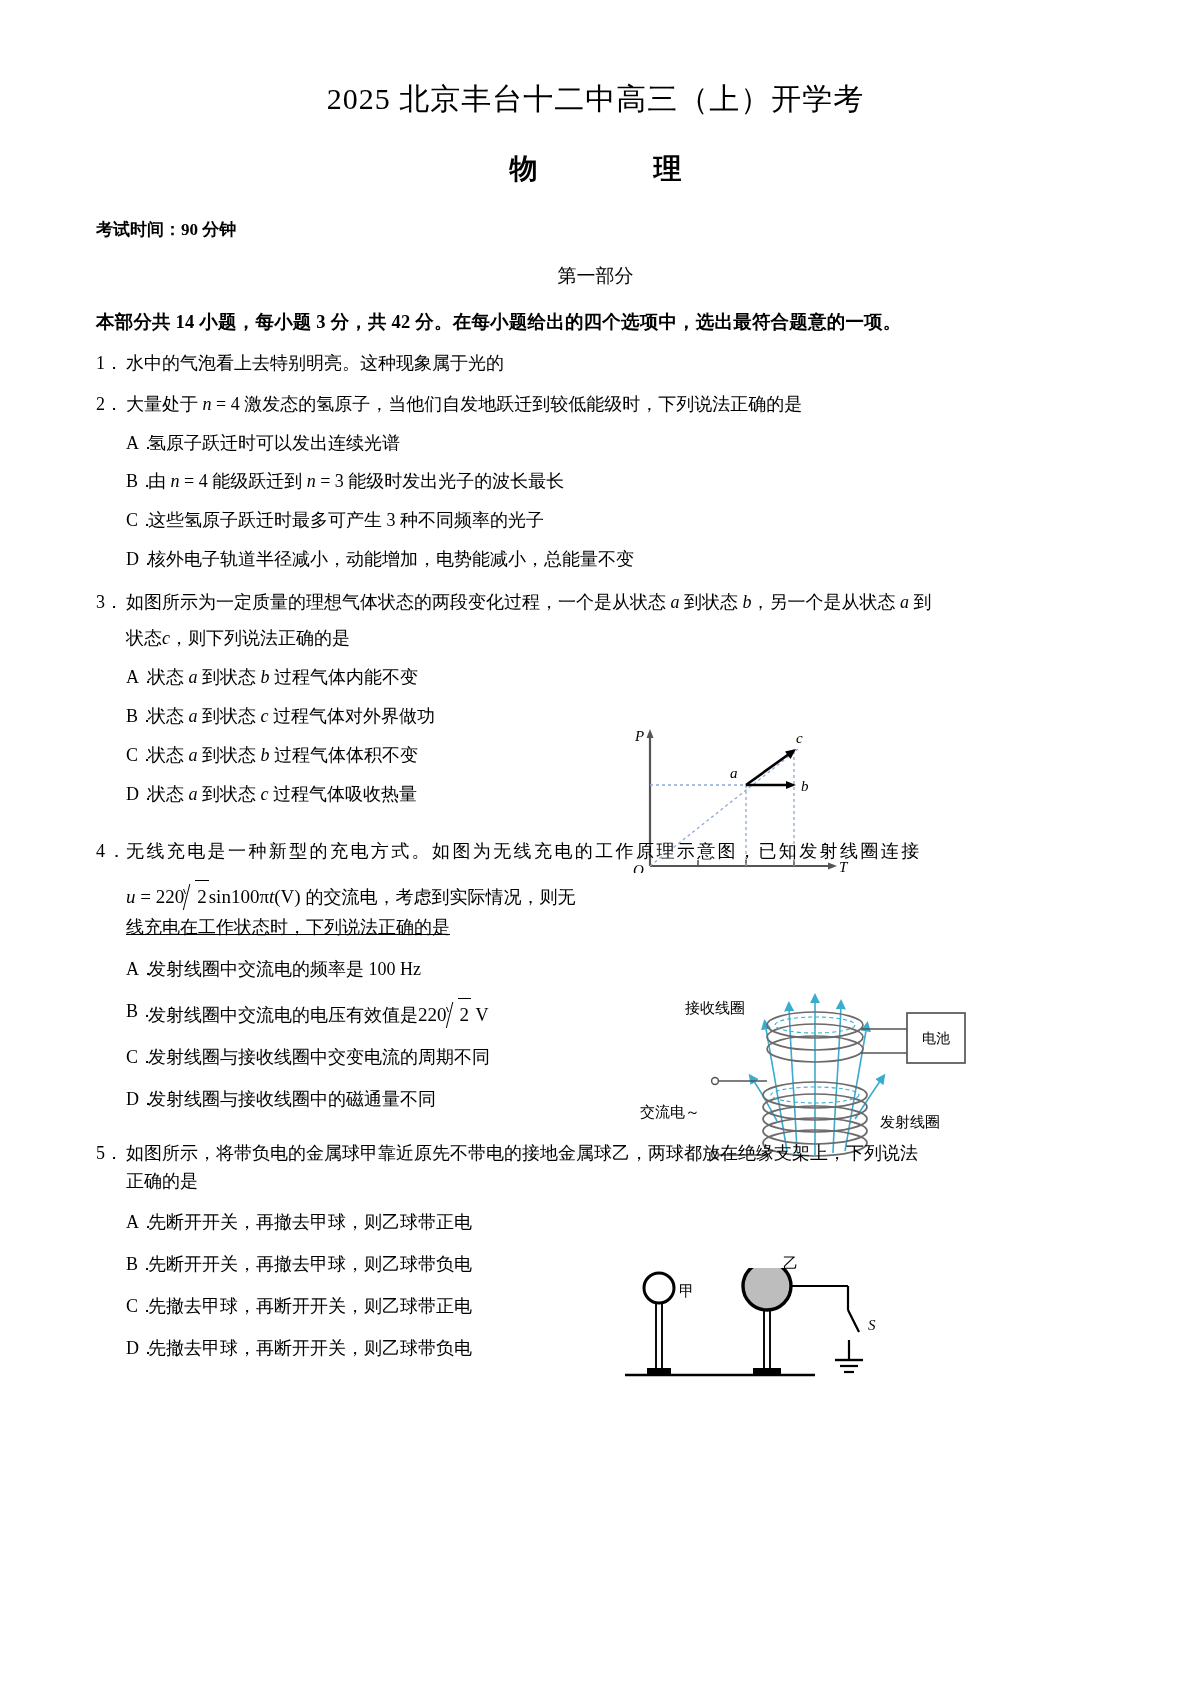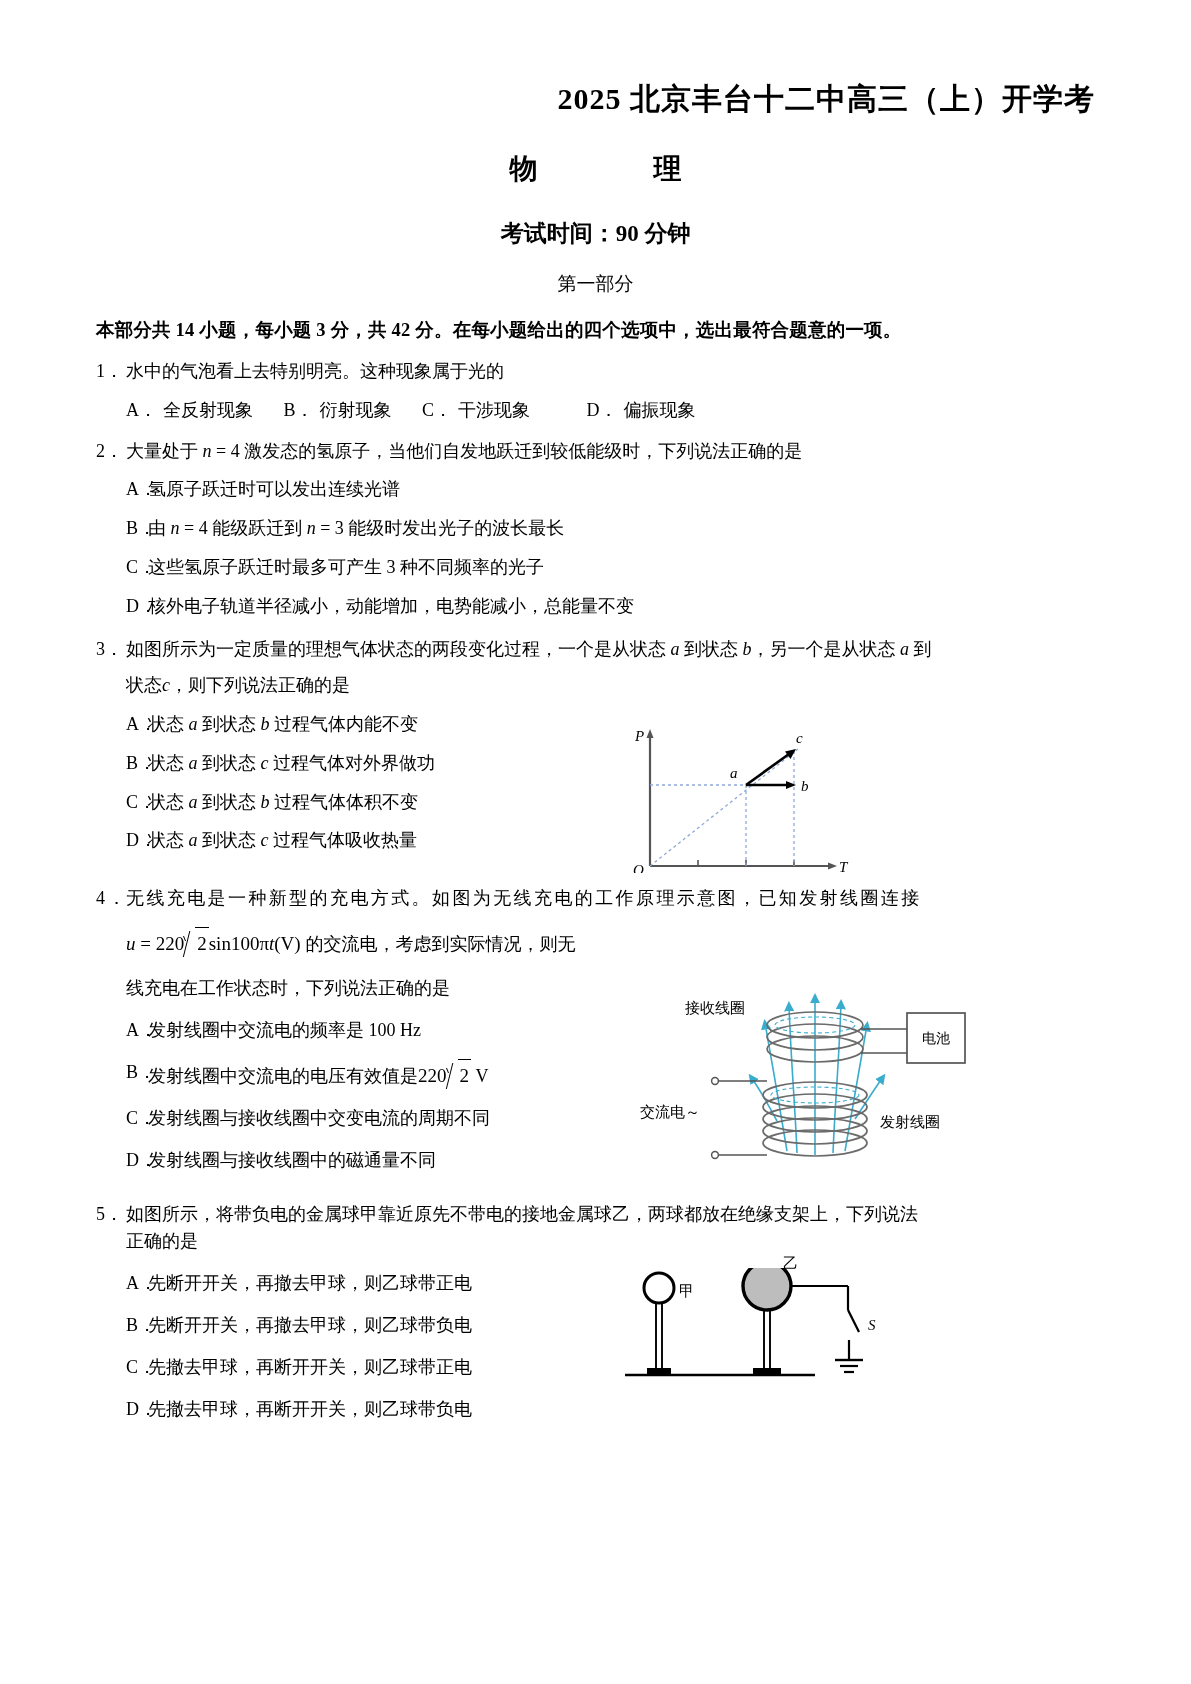--- a/index.html
+++ b/index.html
@@ -18,39 +18,38 @@
   .page {
     position: relative;
     width: 1191px;
     height: 1684px;
     box-sizing: border-box;
     padding: 0 96px;
   }
 
   
   .doc-title {
-    text-align: right;
+    text-align: center;
     font-size: 30px;
-    font-weight: bold;
+    font-weight: normal;
     letter-spacing: 1px;
     margin: 78px 0 0 0;
     line-height: 1.4;
   }
   .doc-subject {
     text-align: center;
     font-size: 28px;
     font-weight: bold;
     margin: 30px 0 0 0;
     letter-spacing: 20px;
     text-indent: 20px;
     font-family: Liberation Serif, serif;
   }
   .doc-duration {
-    text-align: center;
-    font-size: 23px;
+    font-size: 17px;
     font-weight: bold;
     margin: 30px 0 0 0;
   }
   .doc-section {
     text-align: center;
     font-size: 19px;
     font-weight: normal;
     margin: 22px 0 0 0;
   }
   .doc-instruction {
@@ -155,26 +154,20 @@
   <div class="doc-subject">物　　理</div>
   <div class="doc-duration">考试时间：90 分钟</div>
   <div class="doc-section">第一部分</div>
   <div class="doc-instruction">本部分共 14 小题，每小题 3 分，共 42 分。在每小题给出的四个选项中，选出最符合题意的一项。</div>
 
   <div class="q">
     <span class="q-stem">
       <span class="q-num">1．</span>
       <span>水中的气泡看上去特别明亮。这种现象属于光的</span>
     </span>
-    <span class="opts-inline">
-      <span class="ol">A．</span><span>全反射现象</span><span class="gap"></span>
-      <span class="ol">B．</span><span>衍射现象</span><span class="gap"></span>
-      <span class="ol">C．</span><span>干涉现象</span><span class="gap"></span><span class="gap"></span>
-      <span class="ol">D．</span><span>偏振现象</span>
-    </span>
   </div>
 
   <div class="q">
     <span class="q-stem">
       <span class="q-num">2．</span>
       <span>大量处于 </span><i class="v">n</i><span> = 4 激发态的氢原子，当他们自发地跃迁到较低能级时，下列说法正确的是</span>
     </span>
     <span class="opt">
       <span class="opt-letter">A．</span>
       <span>氢原子跃迁时可以发出连续光谱</span>
@@ -256,21 +249,21 @@
   <div class="q" style="margin-top:30px;">
     <span class="q-stem" style="letter-spacing:2.4px;">
       <span class="q-num">4．</span>
       <span>无线充电是一种新型的充电方式。如图为无线充电的工作原理示意图，已知发射线圈连接</span>
     </span>
     <span class="q-cont" style="display:block;margin-top:14px;">
       <span class="formula" style="font-size:19px;">
         <i class="v">u</i><span> = </span><span>220</span><span class="sqrt"><span class="rad">2</span></span><span>sin100π</span><i class="v">t</i><span>(V)</span>
       </span><span> 的交流电，考虑到实际情况，则无</span>
     </span>
-    <span class="q-cont" style="display:block;margin-top:16px;">线充电在工作状态时，下列说法正确的是</span>
+    <span class="q-cont" style="display:block;margin-top:2px;text-decoration:underline;">线充电在工作状态时，下列说法正确的是</span>
 
     <span class="opt" style="margin-top:14px;">
       <span class="opt-letter">A．</span>
       <span>发射线圈中交流电的频率是 100 Hz</span>
     </span>
     <span class="opt" style="margin-top:14px;">
       <span class="opt-letter">B．</span>
       <span>发射线圈中交流电的电压有效值是</span><span class="formula" style="font-size:19px;"><span>220</span><span class="sqrt"><span class="rad">2</span></span></span><span> V</span>
     </span>
     <span class="opt" style="margin-top:14px;">

